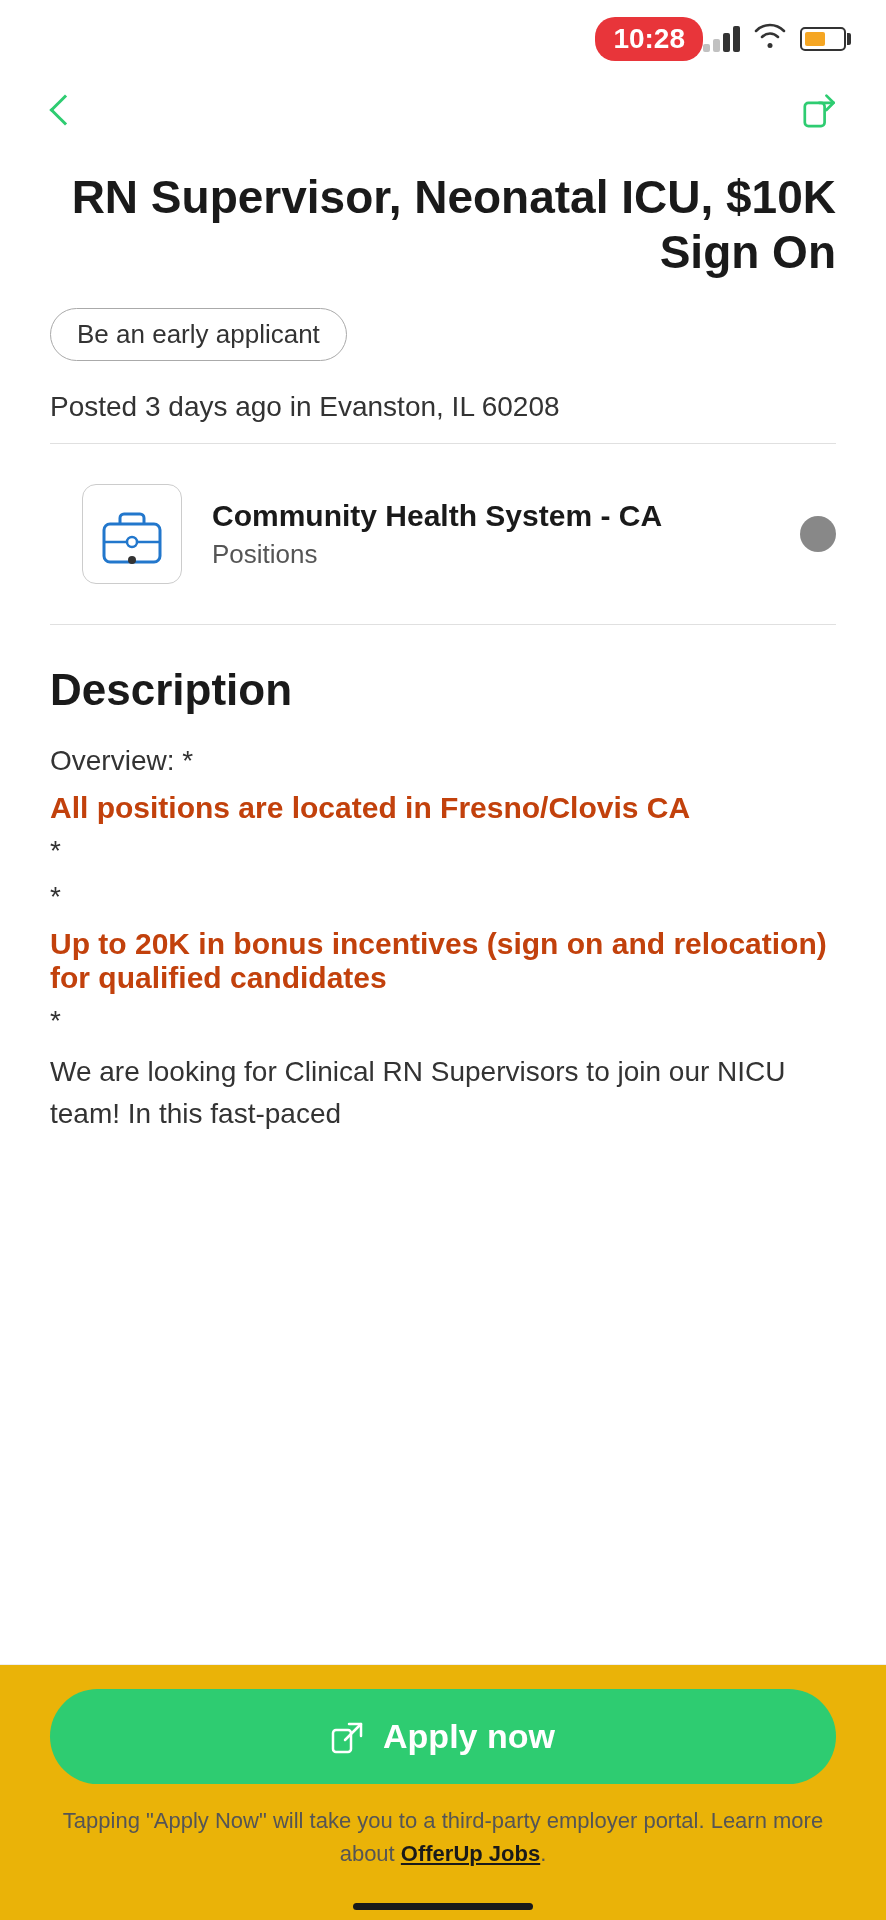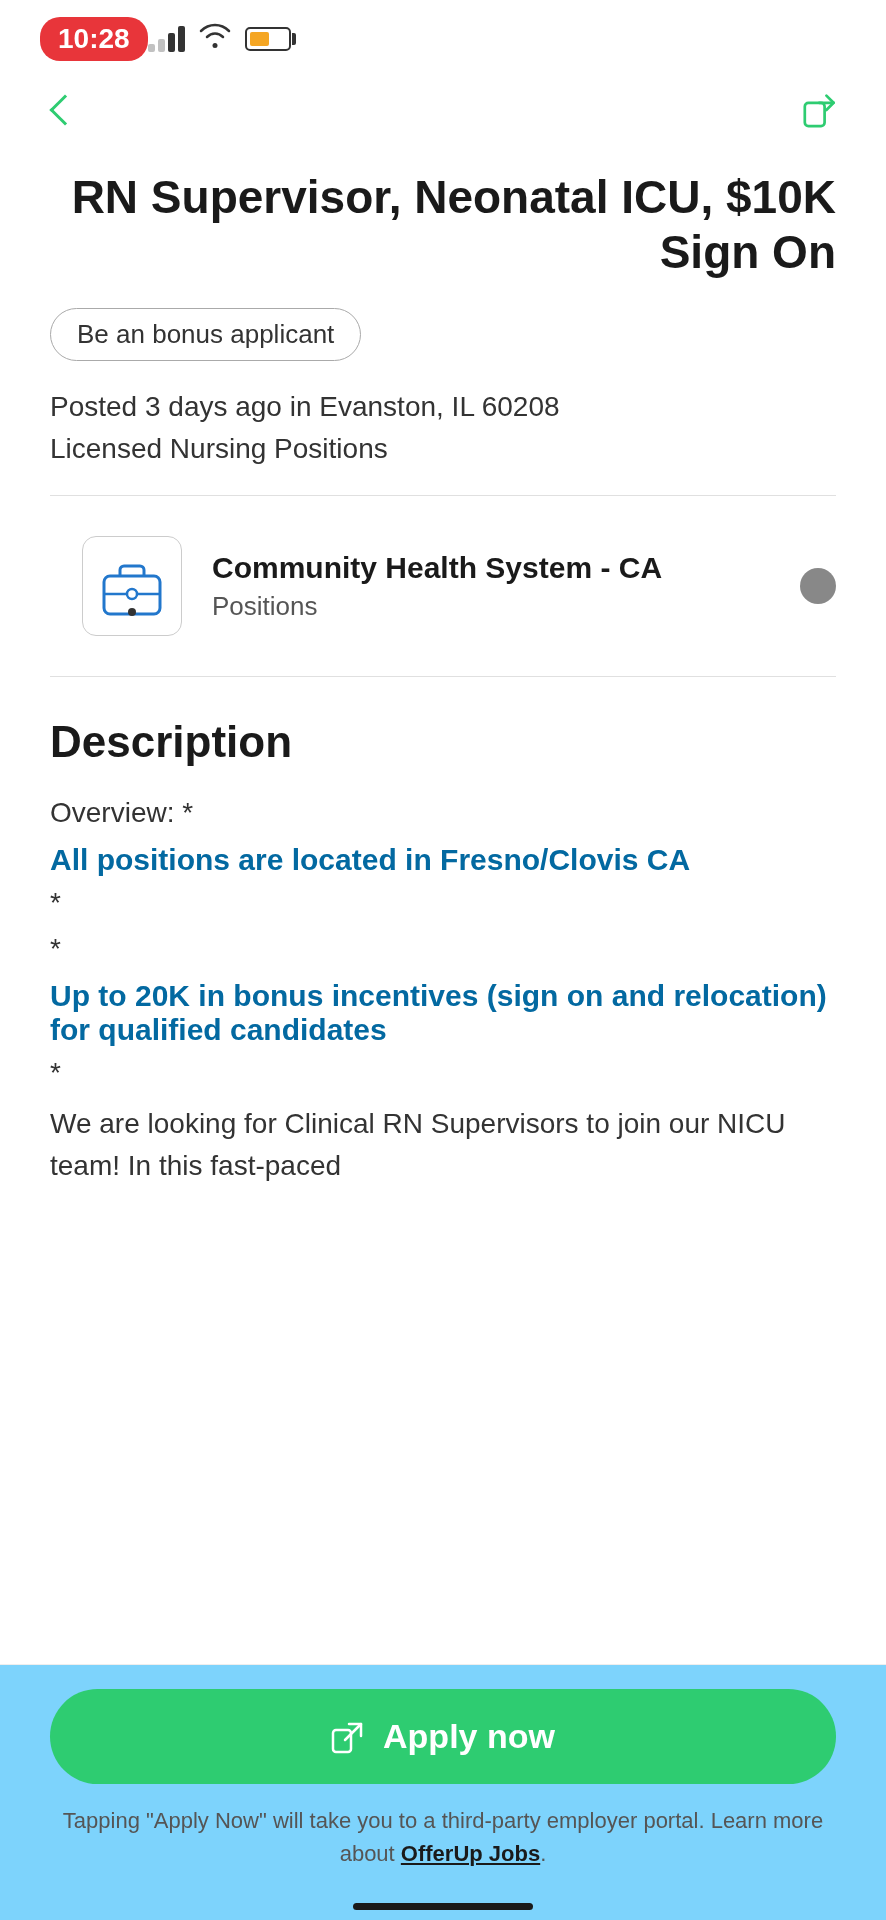--- a/index.html
+++ b/index.html
@@ -11,21 +11,21 @@
       background: #ffffff;
       font-family: -apple-system, BlinkMacSystemFont, 'Helvetica Neue', Arial, sans-serif;
       color: #1a1a1a;
       position: relative;
       overflow-x: hidden;
     }
 
     
     .status-bar {
       display: flex;
-      justify-content: flex-start;
+      justify-content: flex-end;
       align-items: center;
       padding: 18px 40px 10px 40px;
       height: 70px;
     }
 
     .status-time {
       background: #e8353a;
       color: #fff;
       font-size: 28px;
       font-weight: 600;
@@ -241,21 +241,21 @@
 
     .desc-overview {
       font-size: 28px;
       color: #333;
       margin-bottom: 14px;
     }
 
     .desc-bold {
       font-size: 30px;
       font-weight: 700;
-      color: #0369a1;
+      color: #c2410c;
       margin-bottom: 10px;
     }
 
     .desc-asterisk {
       font-size: 28px;
       color: #333;
       margin-bottom: 14px;
     }
 
     .desc-text {
@@ -263,21 +263,21 @@
       color: #333;
       line-height: 1.5;
     }
 
     
     .bottom-bar {
       position: fixed;
       bottom: 0;
       left: 0;
       width: 886px;
-      background: #7dd3fc;
+      background: #eab308;
       padding: 24px 50px 50px 50px;
       border-top: 1px solid #eee;
     }
 
     .apply-btn {
       display: flex;
       align-items: center;
       justify-content: center;
       gap: 18px;
       width: 100%;
@@ -357,24 +357,23 @@
       <path d="M26 4 L34 12 L26 20" stroke="#2ecc71" stroke-width="3" stroke-linecap="round" stroke-linejoin="round" fill="none"></path>
       <path d="M34 12 L18 12" stroke="#2ecc71" stroke-width="3" stroke-linecap="round" fill="none"></path>
     </svg>
   </div>
 </div>
 
 <div class="content">
 
   <h1 class="job-title">RN Supervisor, Neonatal ICU, $10K Sign On</h1>
 
-  <div class="early-applicant-badge">Be an bonus applicant</div>
+  <div class="early-applicant-badge">Be an early applicant</div>
 
   <p class="posted-info">Posted 3 days ago in Evanston, IL 60208</p>
-  <p class="category">Licensed Nursing Positions</p>
 
   <div class="divider"></div>
 
   
   <div class="employer-section">
     <div class="employer-logo">
       <svg class="briefcase-svg" viewBox="0 0 72 72" fill="none">
         <rect x="8" y="26" width="56" height="38" rx="6" stroke="#2277cc" stroke-width="3" fill="none"></rect>
         <path d="M24 26v-6a4 4 0 0 1 4-4h16a4 4 0 0 1 4 4v6" stroke="#2277cc" stroke-width="3" fill="none"></path>
         <line x1="8" y1="44" x2="64" y2="44" stroke="#2277cc" stroke-width="2.5"></line>

